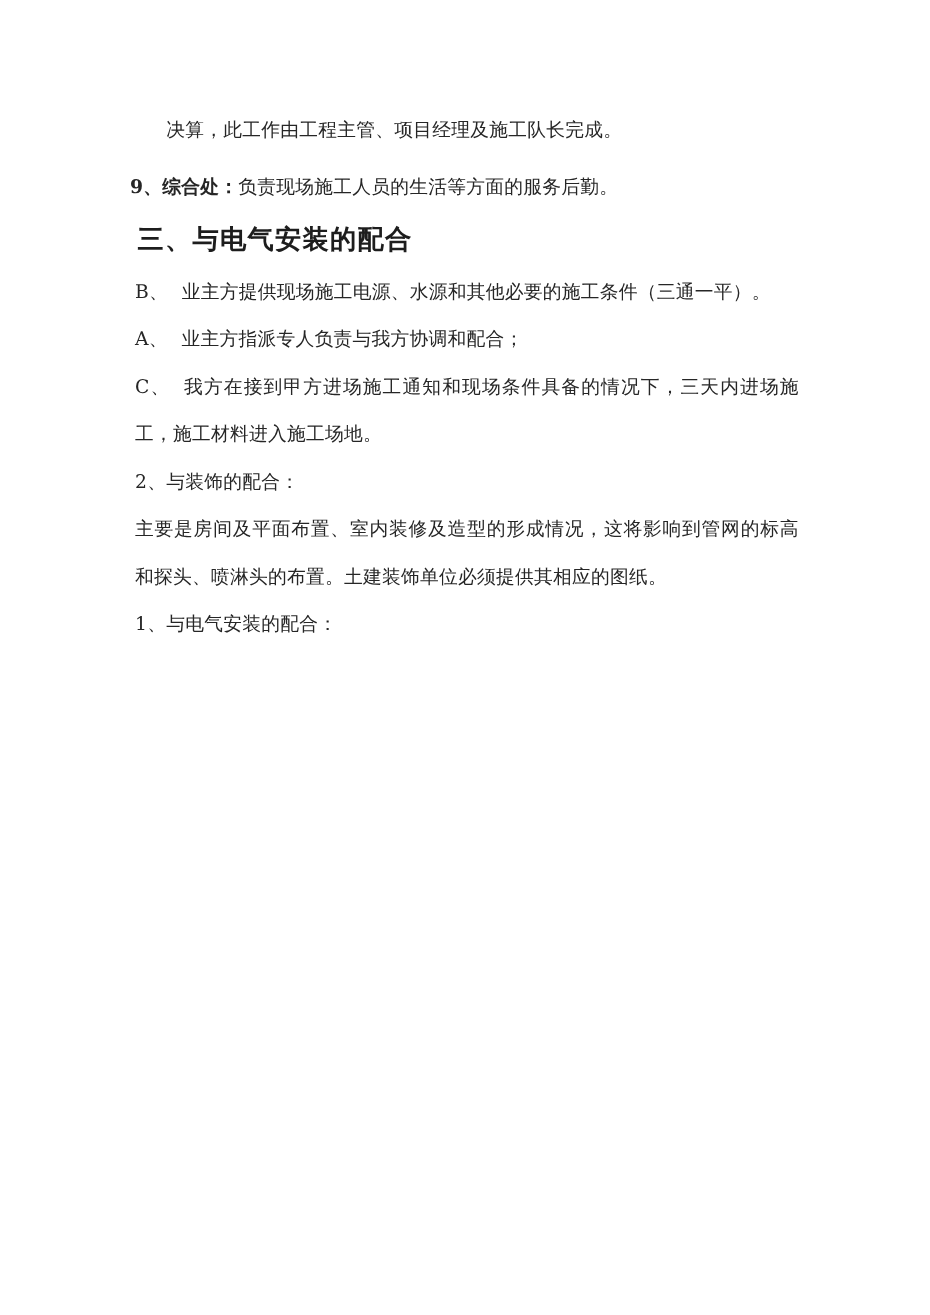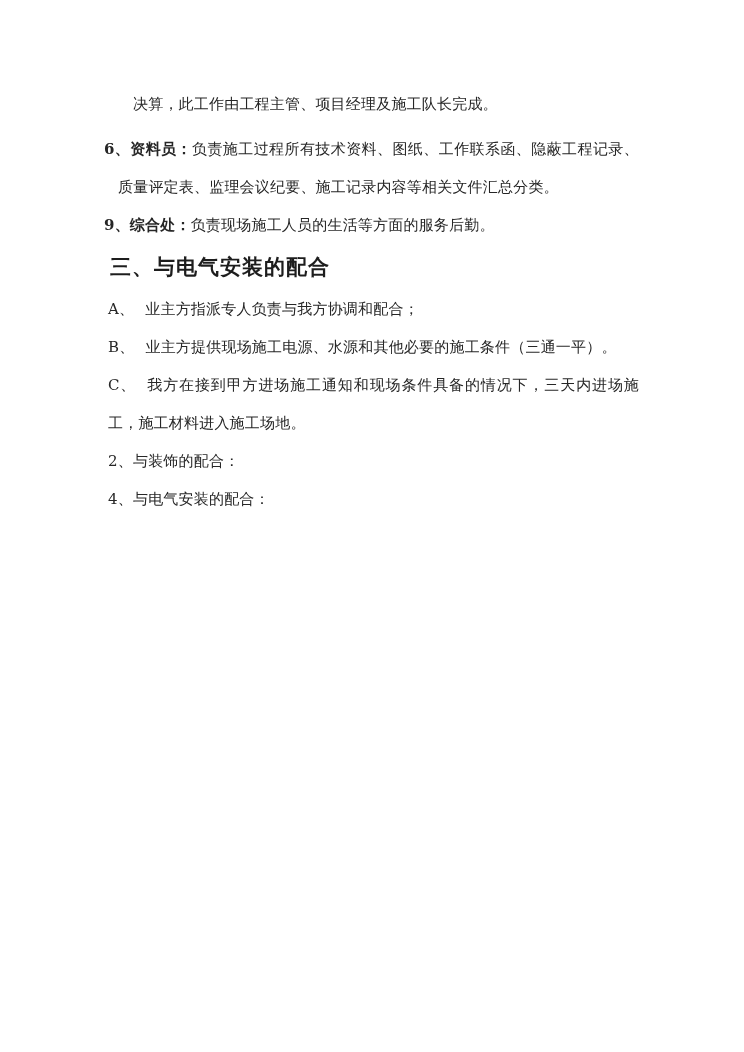--- a/index.html
+++ b/index.html
@@ -67,45 +67,43 @@
 </head>
 <body>
 
 <div class="page">
   <div class="content">
 
     <p class="intro-line">
       <span>决算，此工作由工程主管、项目经理及施工队长完成。</span>
     </p>
 
-    <p class="role-item">
-      <span class="role-label">6、</span><span class="role-label">资料员：</span><span>负责施工过程所有技术资料、图纸、工作联系函、隐蔽工程记录、质量评定表、监理会议纪要、施工记录内容等相关文件汇总分类。</span>
-    </p>
 
 
 
     <p class="role-item">
       <span class="role-label">9、</span><span class="role-label">综合处：</span><span>负责现场施工人员的生活等方面的服务后勤。</span>
     </p>
 
     <h2 class="section-heading">三、与电气安装的配合</h2>
 
 
 
     <p class="body-block">
-      <span class="abc-label">A、</span><span>业主方指派专人负责与我方协调和配合；</span>
+      <span class="abc-label">B、</span><span>业主方提供现场施工电源、水源和其他必要的施工条件（三通一平）。</span>
     </p>
 
     <p class="body-block">
-      <span class="abc-label">B、</span><span>业主方提供现场施工电源、水源和其他必要的施工条件（三通一平）。</span>
+      <span class="abc-label">A、</span><span>业主方指派专人负责与我方协调和配合；</span>
     </p>
 
     <p class="body-block">
       <span class="abc-label">C、</span><span>我方在接到甲方进场施工通知和现场条件具备的情况下，三天内进场施工，施工材料进入施工场地。</span>
     </p>
 
     <p class="body-block">2、与装饰的配合：</p>
 
+    <p class="body-block">主要是房间及平面布置、室内装修及造型的形成情况，这将影响到管网的标高和探头、喷淋头的布置。土建装饰单位必须提供其相应的图纸。</p>
 
-    <p class="body-block">4、与电气安装的配合：</p>
+    <p class="body-block">1、与电气安装的配合：</p>
 
   </div>
 </div>
 
 </body></html>

